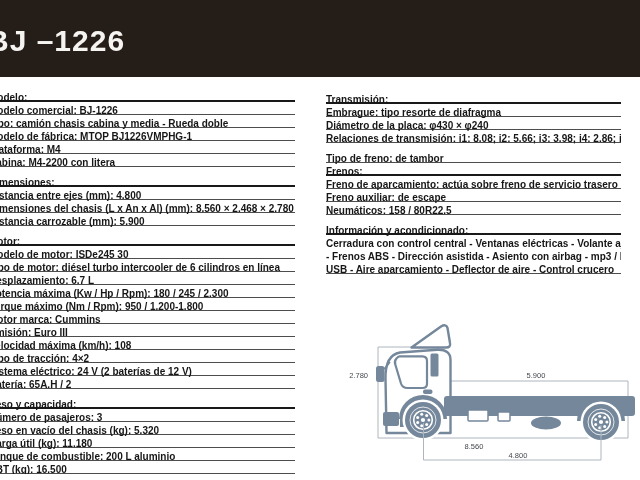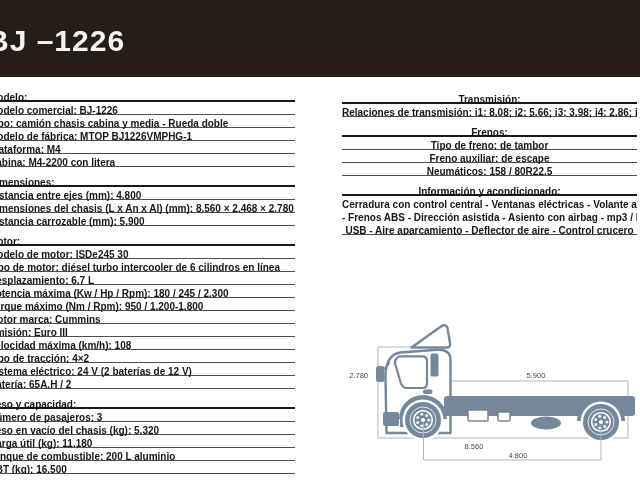--- a/index.html
+++ b/index.html
@@ -7,21 +7,21 @@
     width:640px;height:480px;position:relative;overflow:hidden;
     background:#ffffff;font-family:"Liberation Sans",sans-serif;
   }
   .header-bar{position:absolute;left:0;top:0;width:640px;height:77px;background:#251d17;}
   .model-title{
     position:absolute;left:-13px;top:24px;font-size:30px;font-weight:bold;
     color:#f6f4f1;letter-spacing:1px;white-space:pre;
   }
   .spec-col{position:absolute;overflow:hidden;}
   #col-left{left:-11px;top:89px;width:306px;}
-  #col-right{left:342px;top:91px;width:295px;text-align:center;}
+  #col-right{left:326px;top:91px;width:295px;}
   .sec{margin-top:7px;}
   .sec:first-child{margin-top:0;}
   .row{border-bottom:1px solid #4d4d4d;}
   .row.head{border-bottom:2px solid #191919;}
   .line{height:13px;line-height:13px;white-space:nowrap;overflow:visible;}
   .row .line:last-child{height:12px;}
   .row.head .line:last-child{height:11px;}
   .line span{display:inline-block;font-size:10px;font-weight:bold;color:#161616;white-space:pre;}
   svg{position:absolute;}
   #truck-svg{left:340px;top:315px;}
@@ -127,29 +127,38 @@
         <div class="line"><span>PBT (kg): 16.500</span></div>
       </div>
     </div>
   </div>
 <div id="col-right" class="spec-col">
     <div class="sec">
       <div class="row head">
         <div class="line"><span>Transmisión:</span></div>
       </div>
       <div class="row">
+        <div class="line"><span>Embrague: tipo resorte de diafragma</span></div>
+      </div>
+      <div class="row">
+        <div class="line"><span>Diámetro de la placa: φ430 × φ240</span></div>
+      </div>
+      <div class="row">
         <div class="line"><span>Relaciones de transmisión: i1: 8.08; i2: 5.66; i3: 3.98; i4: 2.86; i5:</span></div>
       </div>
     </div>
     <div class="sec">
+      <div class="row">
+        <div class="line"><span>Tipo de freno: de tambor</span></div>
+      </div>
       <div class="row head">
         <div class="line"><span>Frenos:</span></div>
       </div>
       <div class="row">
-        <div class="line"><span>Tipo de freno: de tambor</span></div>
+        <div class="line"><span>Freno de aparcamiento: actúa sobre freno de servicio trasero</span></div>
       </div>
       <div class="row">
         <div class="line"><span>Freno auxiliar: de escape</span></div>
       </div>
       <div class="row">
         <div class="line"><span>Neumáticos: 158 / 80R22.5</span></div>
       </div>
     </div>
     <div class="sec">
       <div class="row head">

